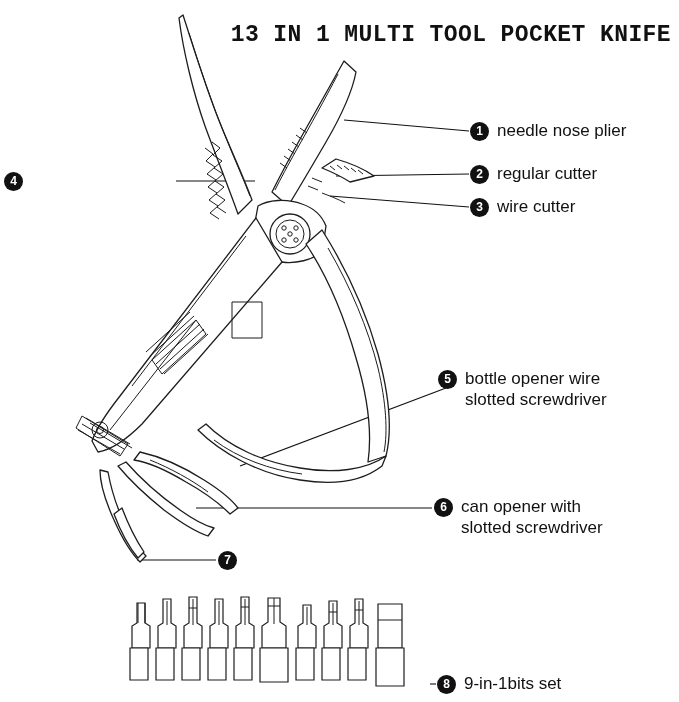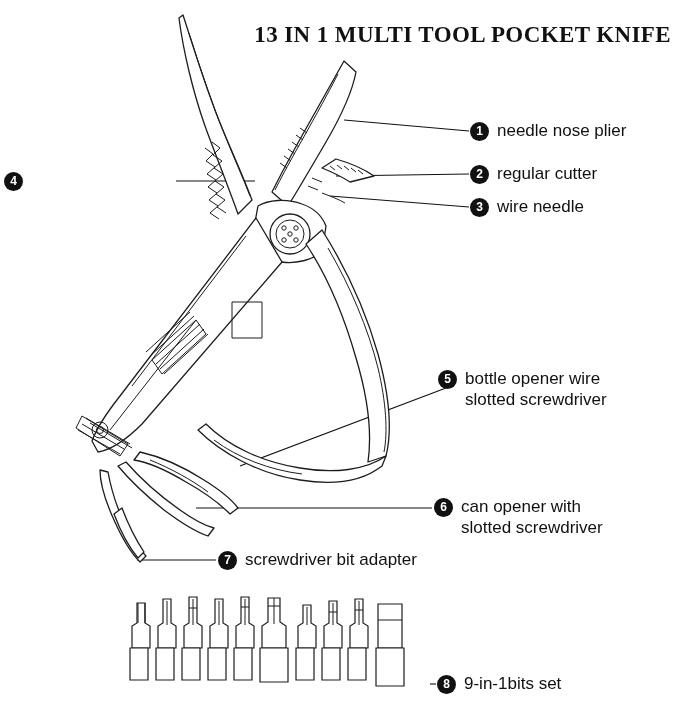--- a/index.html
+++ b/index.html
@@ -23,21 +23,21 @@
   }
   .title {
     position: absolute;
     right: 8px;
     top: 22px;
     font-size: 23px;
     font-weight: bold;
     letter-spacing: 0.4px;
     color: #111;
     white-space: nowrap;
-    font-family: Liberation Serif, serif;
+    font-family: Liberation Mono, monospace;
   }
   .callout {
     position: absolute;
     display: flex;
     align-items: flex-start;
     gap: 8px;
     font-size: 17px;
     line-height: 1.25;
     color: #111;
     white-space: nowrap;
@@ -208,42 +208,41 @@
     <span class="label">needle nose plier</span>
   </div>
 
   <div class="callout right-label" style="left:470px; top:163px;">
     <span class="bullet">2</span>
     <span class="label">regular cutter</span>
   </div>
 
   <div class="callout right-label" style="left:470px; top:196px;">
     <span class="bullet">3</span>
-    <span class="label">wire needle</span>
+    <span class="label">wire cutter</span>
   </div>
 
   <div class="callout left-label" style="left:4px; top:170px;">
     <span class="bullet">4</span>
   </div>
 
   <div class="callout right-label" style="left:438px; top:368px;">
     <span class="bullet">5</span>
     <span class="label">bottle opener wire
 slotted screwdriver</span>
   </div>
 
   <div class="callout right-label" style="left:434px; top:496px;">
     <span class="bullet">6</span>
     <span class="label">can opener with
 slotted screwdriver</span>
   </div>
 
   <div class="callout right-label" style="left:218px; top:549px;">
     <span class="bullet">7</span>
-    <span class="label">screwdriver  bit adapter</span>
   </div>
 
   <div class="callout right-label" style="left:437px; top:673px;">
     <span class="bullet">8</span>
     <span class="label">9-in-1bits set</span>
   </div>
 
 </div>
 
 </body></html>

